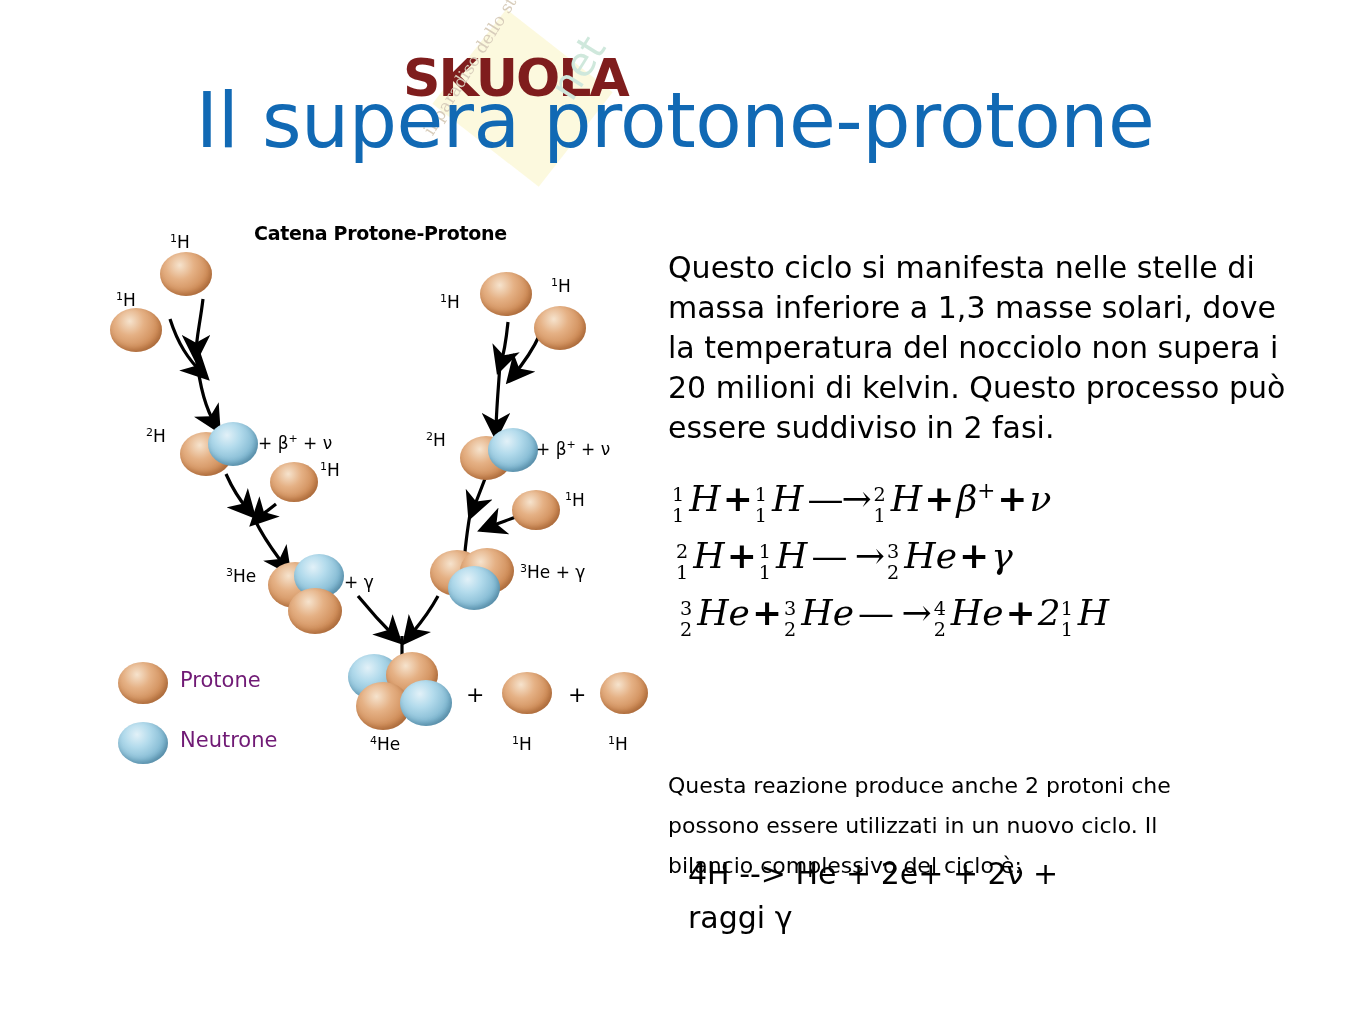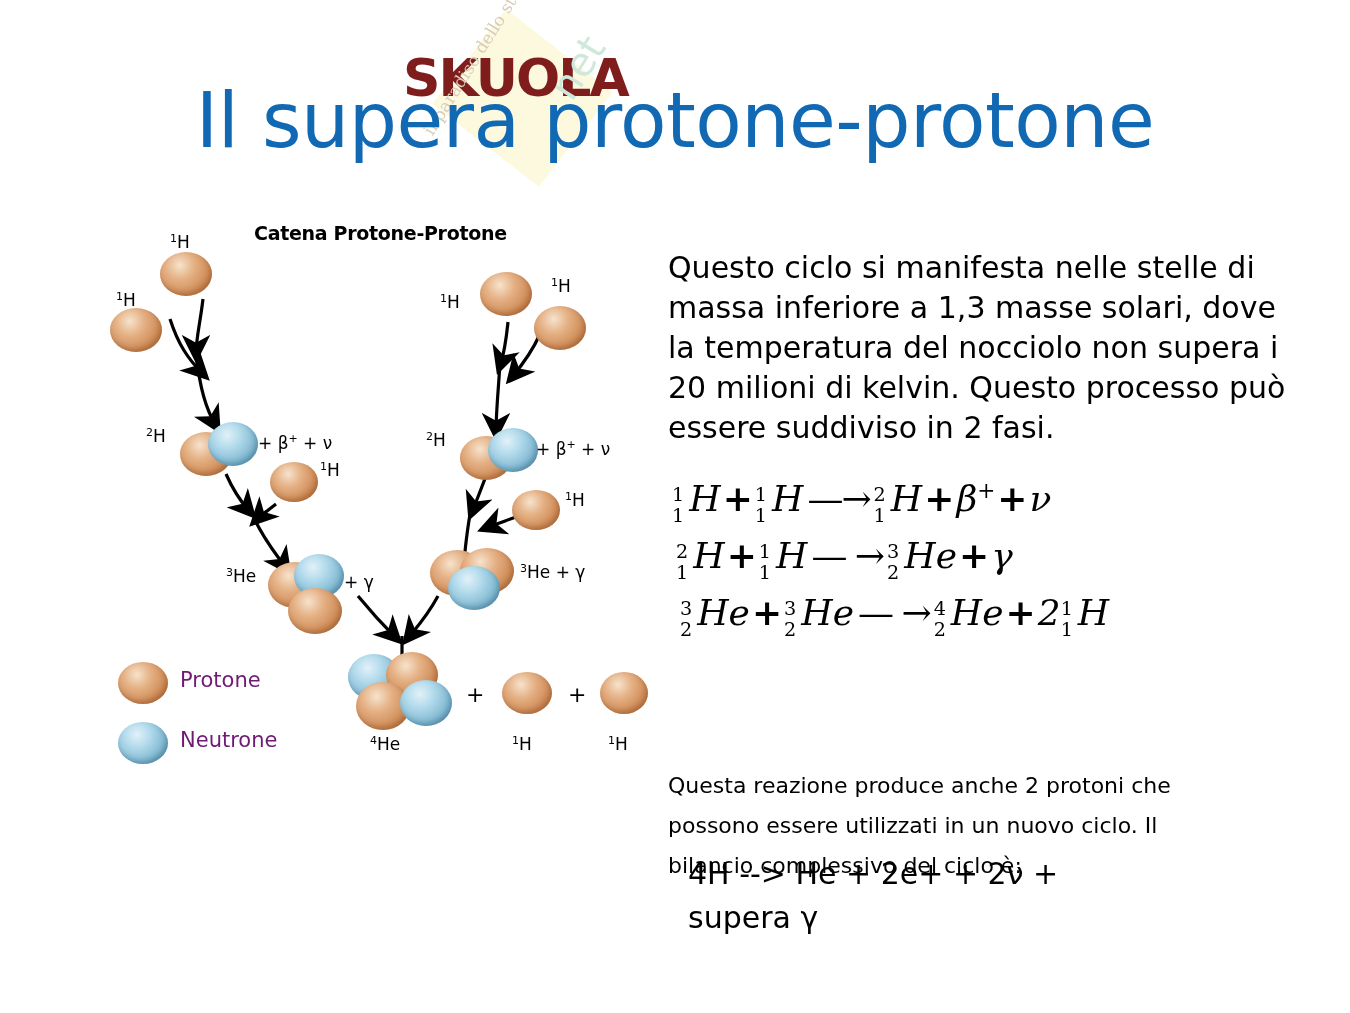--- a/index.html
+++ b/index.html
@@ -345,14 +345,14 @@
   <div class="eq" id="eq3">
     <span class="nuc"><span class="idx"><span class="up">3</span><span class="dn">2</span></span>He</span><span class="op">+</span><span class="nuc"><span class="idx"><span class="up">3</span><span class="dn">2</span></span>He</span><span class="arrow">— →</span><span class="nuc"><span class="idx"><span class="up">4</span><span class="dn">2</span></span>He</span><span class="op">+</span><span class="nuc">2<span class="idx"><span class="up">1</span><span class="dn">1</span></span>H</span>
   </div>
 
 </div>
 
 <div class="bodytext" id="para-bottom">Questa reazione produce anche 2 protoni che possono essere utilizzati in un nuovo ciclo. Il bilancio complessivo del ciclo è:</div>
 
 <div id="balance-eq">
   <div>4H --&gt; He + 2e+ + 2ν +</div>
-  <div>supera γ</div>
+  <div>raggi γ</div>
 </div>
 
 </body></html>

